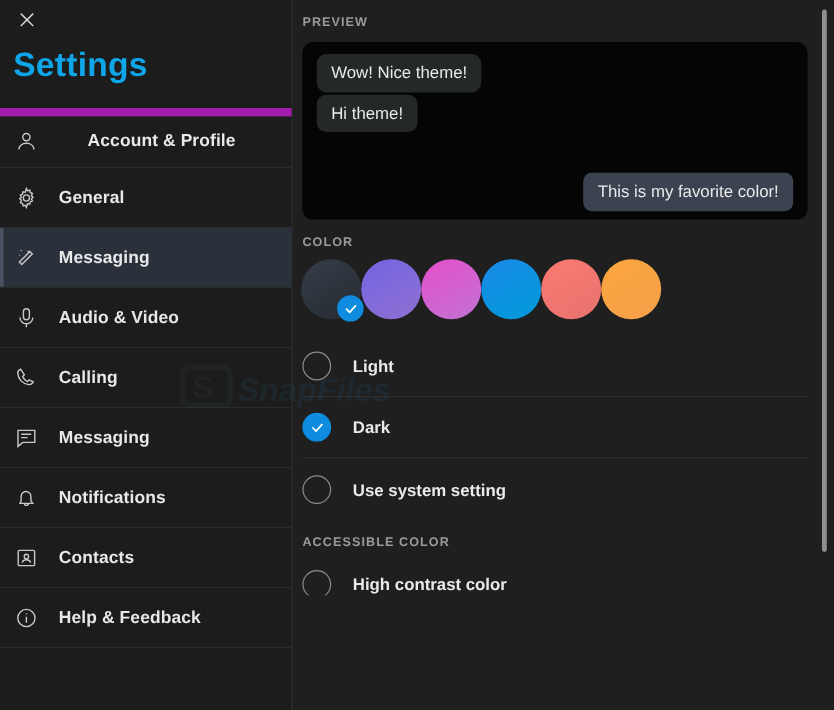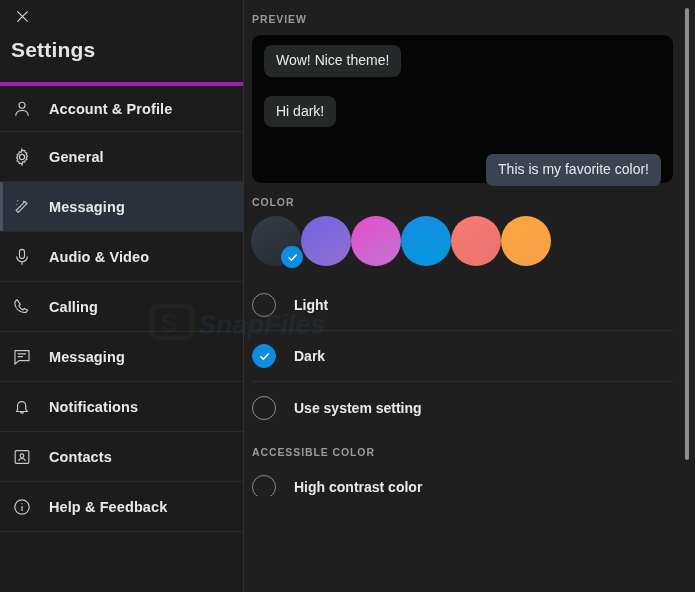--- a/index.html
+++ b/index.html
@@ -17,30 +17,30 @@
     background:#1c1c1c;
     border-right:1px solid #303030;
     position:relative;
   }
   .close-row { height:32px; display:flex; align-items:center; padding-left:8px; }
   .close-btn {
     width:28px; height:28px; display:flex; align-items:center; justify-content:center;
     color:#d6d6d6; cursor:pointer; border-radius:3px;
   }
   .page-title {
-    font-size:21px; font-weight:bold; color:#e5e5e5;
+    font-size:28px; font-weight:bold; color:#0ea5e9;
     padding:6px 0 0 11px; letter-spacing:.2px;
   }
   .nav { margin-top:20px; }
   .nav-item {
     position:relative; height:50px; display:flex; align-items:center;
     padding-left:11px; cursor:pointer;
     border-bottom:1px solid #2a2a2a;
   }
-  .nav-item:first-child { border-top:4px solid #a21caf; }
+  .nav-item:first-child { border-top:7px solid #a21caf;gap:24px; }
   .nav-item.active { background:#2b313b; }
   .nav-item.active::before {
     content:""; position:absolute; left:0; top:0; bottom:0; width:3px; background:#4a5160;
   }
   .nav-icon {
     width:22px; height:22px; flex:0 0 22px; margin-right:16px;
     display:flex; align-items:center; justify-content:center; color:#c8c8c8;
   }
   .nav-label { font-size:14.5px; font-weight:bold; color:#e8e8e8; letter-spacing:.1px; }
 
@@ -51,28 +51,28 @@
   }
   .section-label {
     font-size:10.5px; font-weight:bold; color:#9a9a9a;
     letter-spacing:.9px; padding:13px 0 0 8px;
   }
 
   
   .preview-wrap { padding:10px 22px 0 8px; }
   .preview-box {
     background:#050505; border-radius:9px; height:148px;
-    padding:10px 12px; display:flex; flex-direction:column; gap:19px;
+    padding:10px 12px; display:flex; flex-direction:column; gap:2px;
   }
   .bubble {
     max-width:70%; padding:7px 12px; border-radius:7px;
     font-size:14px; color:#eaeaea; line-height:1.25; width:fit-content;
   }
   .bubble.in  { background:#242828; border-radius:8px 8px 8px 8px; }
-  .bubble.out { background:#3b4250; align-self:flex-end; margin-top:8px; }
+  .bubble.out { background:#3b4250; align-self:flex-end; margin-top:32px; }
 
   
   .swatch-row { display:flex; gap:0; padding:8px 0 10px 7px; }
   .swatch-cell { width:50px; height:50px; position:relative; cursor:pointer; }
   .swatch { width:50px; height:50px; border-radius:50%; }
   .swatch-check {
     position:absolute; right:-2px; bottom:-2px; width:22px; height:22px;
     border-radius:50%; background:#0f8ce0; display:flex;
     align-items:center; justify-content:center; color:#fff;
   }
@@ -223,21 +223,21 @@
     </div>
   </div>
 
   <div class="main">
 
     <div class="section-label">PREVIEW</div>
 
     <div class="preview-wrap">
       <div class="preview-box">
         <div class="bubble in">Wow! Nice theme!</div>
-        <div class="bubble in">Hi dark!</div>
+        <div class="bubble in">Hi theme!</div>
         <div class="bubble out">This is my favorite color!</div>
       </div>
     </div>
 
     <div class="section-label">COLOR</div>
 
     <div class="swatch-row">
       <div class="swatch-cell">
         <div class="swatch" style="background:linear-gradient(150deg,#363d48,#262b31)"></div>
         <div class="swatch-check">

